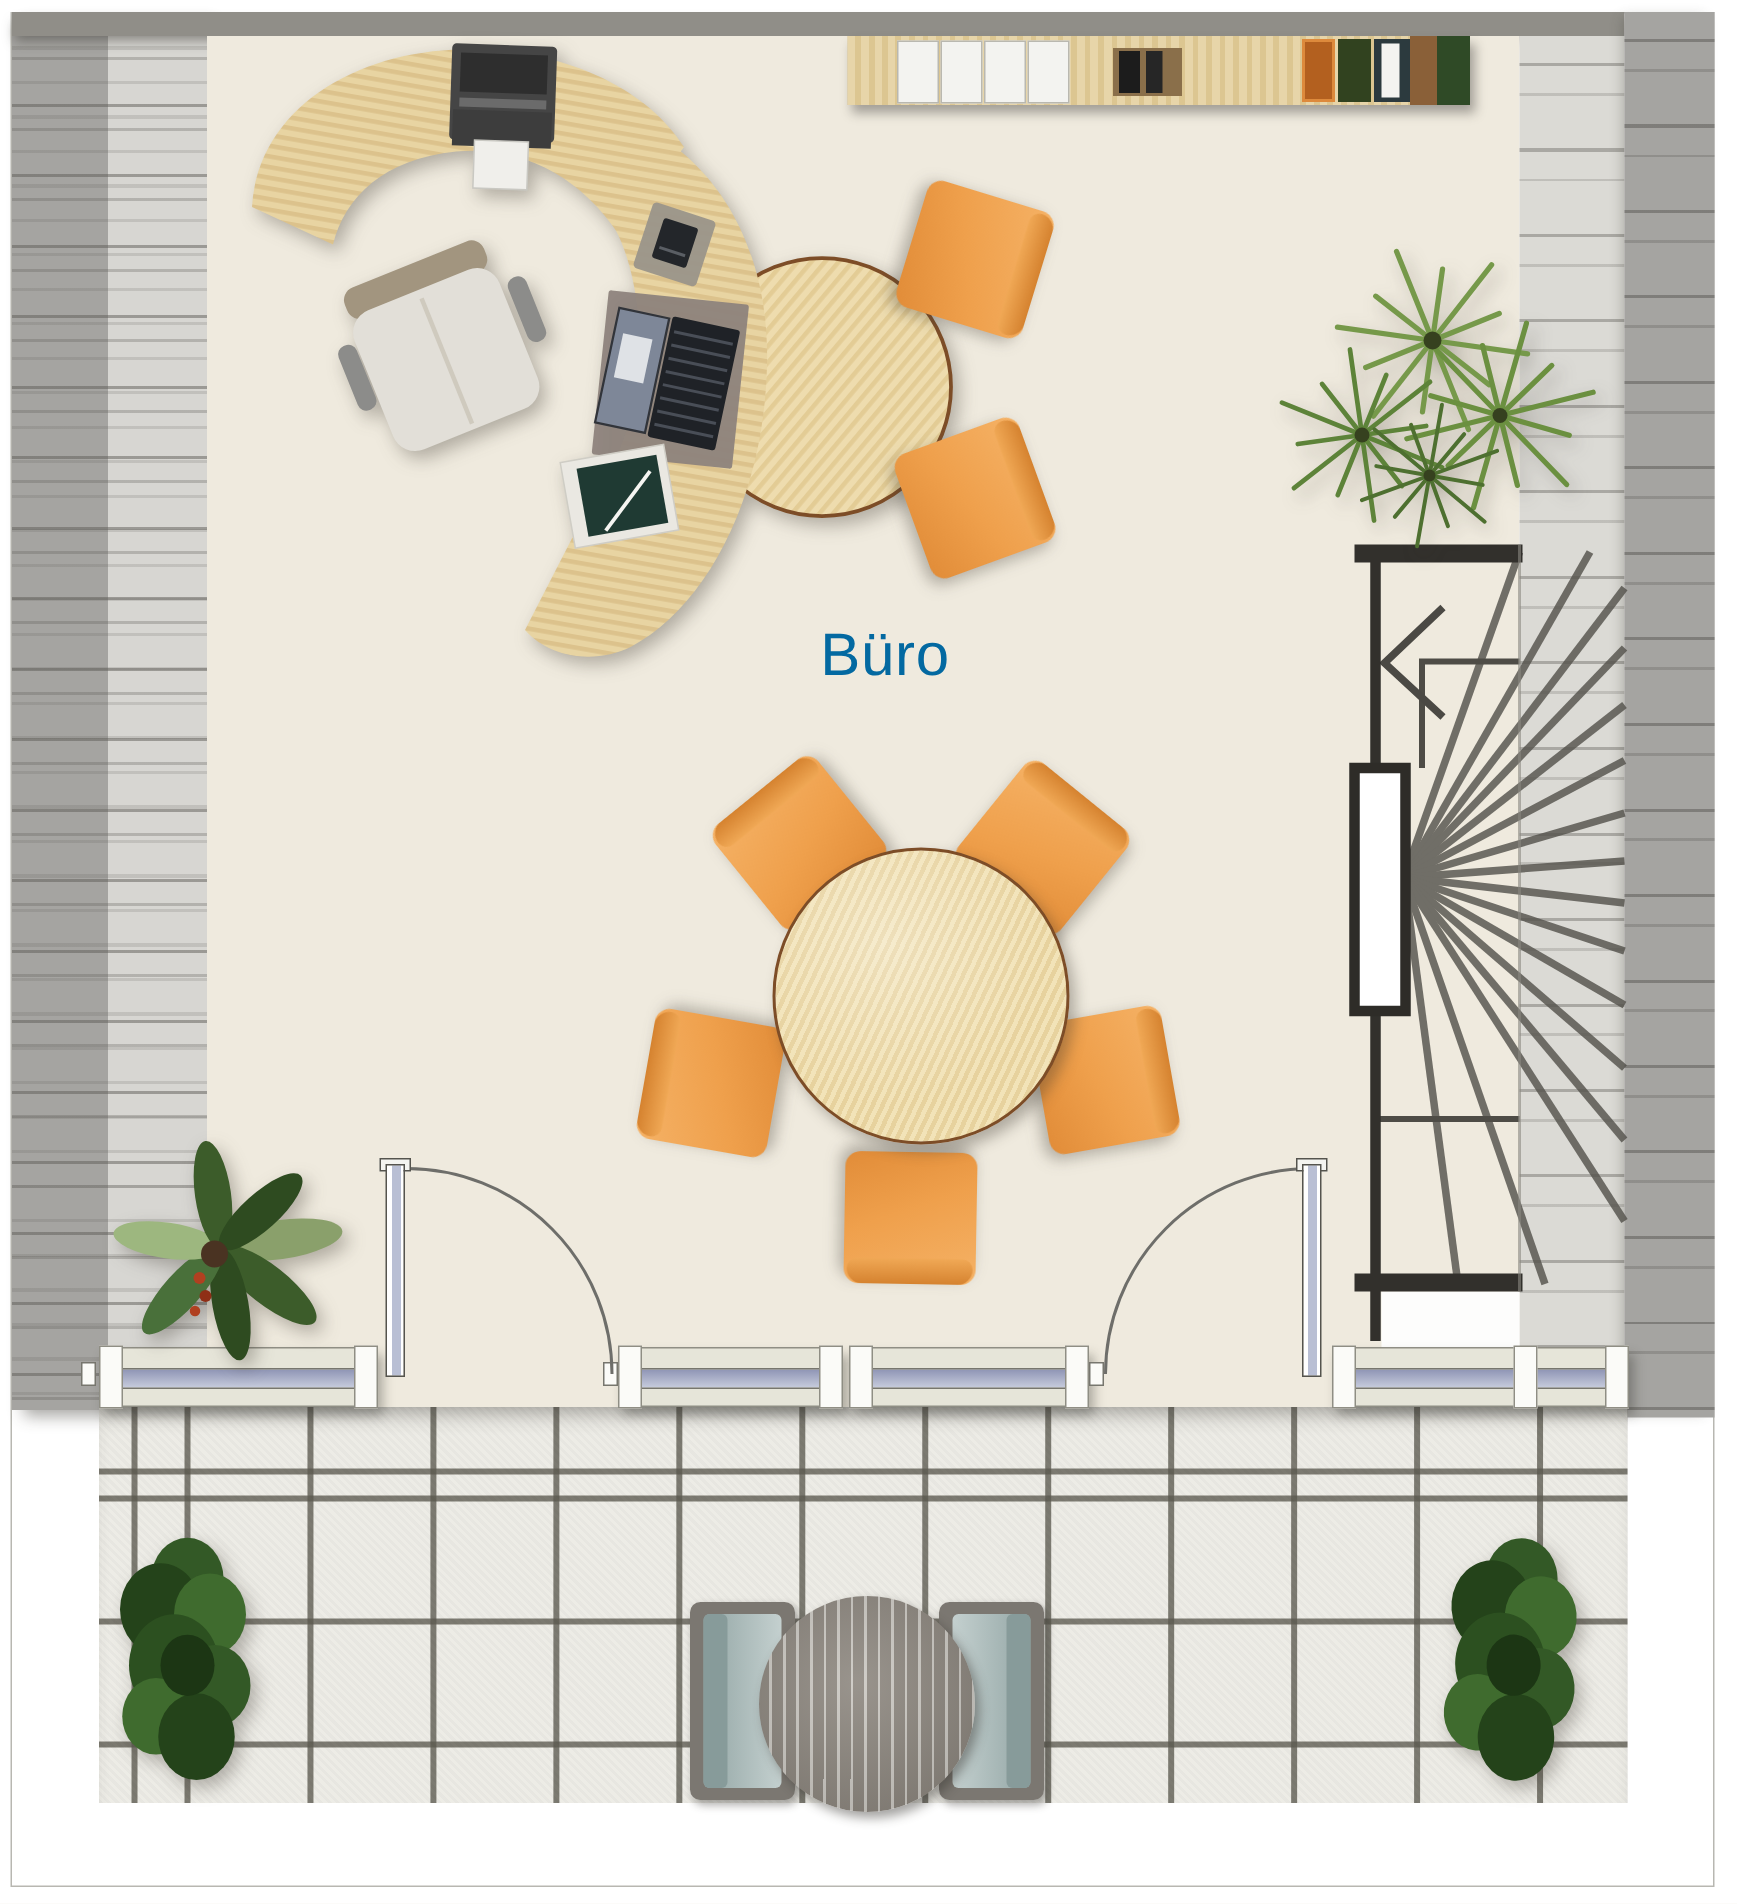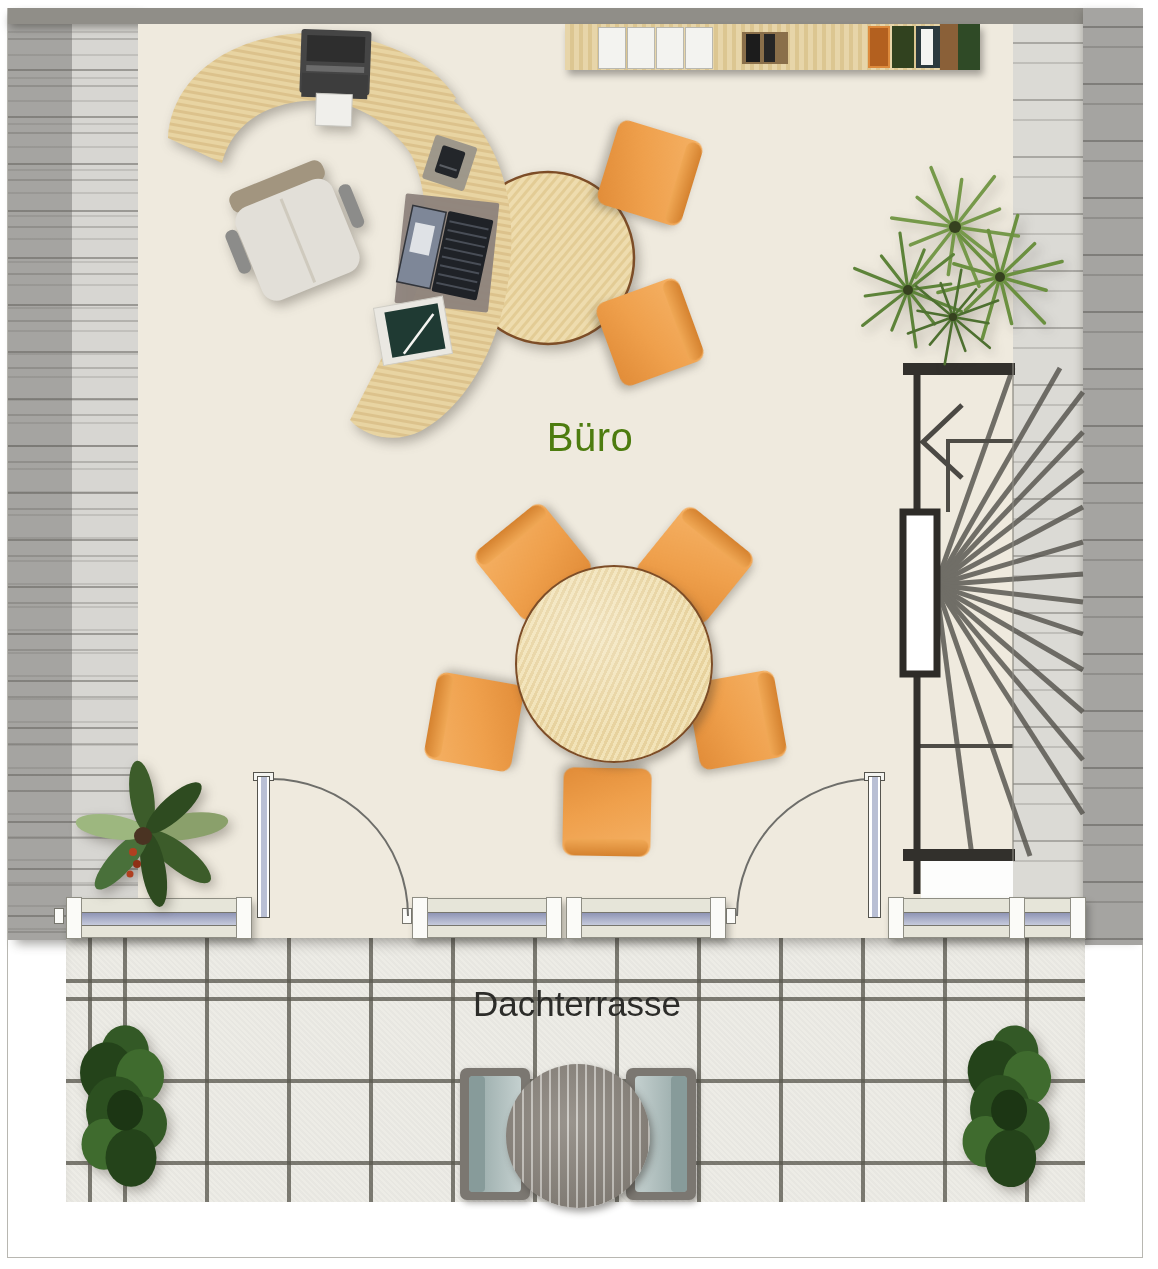--- a/index.html
+++ b/index.html
@@ -36,21 +36,21 @@
     background:
       repeating-linear-gradient(45deg, rgba(0,0,0,.025) 0 2px, rgba(0,0,0,0) 2px 4px),
       repeating-linear-gradient(90deg, rgba(92,90,80,.78) 0 4px, rgba(0,0,0,0) 4px 82px),
       repeating-linear-gradient(0deg,  rgba(92,90,80,.78) 0 4px, rgba(0,0,0,0) 4px 82px),
       #edece6;
     background-position:0 0, 57px 0, 0 45px, 0 0;
     box-shadow:inset 0 12px 14px -9px rgba(50,48,44,.45);}
 
   
   .label-office{position:absolute;left:470px;top:415px;width:240px;text-align:center;
-    font-size:40px;color:#4d7c0f;letter-spacing:.5px;}
+    font-size:40px;color:#0369a1;letter-spacing:.5px;}
   .label-terrace{position:absolute;left:407px;top:984px;width:340px;text-align:center;
     font-size:35px;color:#2c2c29;}
 
   
   .shelf{position:absolute;left:565px;top:24px;width:415px;height:46px;
     background:repeating-linear-gradient(90deg,#e7d5a9 0 5px,#dcc691 5px 9px);
     box-shadow:3px 5px 7px rgba(50,48,44,.4);}
   .shelf .tray{position:absolute;top:3px;width:26px;height:40px;background:#f3f3f0;border:1px solid #b9b8b0;}
   .shelf .bookstand{position:absolute;left:177px;top:8px;width:46px;height:32px;background:#8a6f4a;}
   .shelf .book-a{position:absolute;left:181px;top:10px;width:14px;height:28px;background:#1c1c1c;}
@@ -263,21 +263,20 @@
     <div class="seat"></div>
       <div class="back"></div>
   </div>
   <div class="ochair" style="left:563px;top:768px;transform:rotate(181deg)">
     <div class="seat"></div>
       <div class="back"></div>
   </div>
   <div class="meet-table"></div>
 
   <div class="label-office">Büro</div>
-  <div class="label-terrace">Dachterrasse</div>
 
   <div class="win" style="left:66px;width:186px">
     <div class="glass"></div>
     <div class="post-l"></div>
     <div class="post-r"></div>
   </div>
   <div class="win" style="left:412px;width:150px">
     <div class="glass"></div>
     <div class="post-l"></div>
     <div class="post-r"></div>

